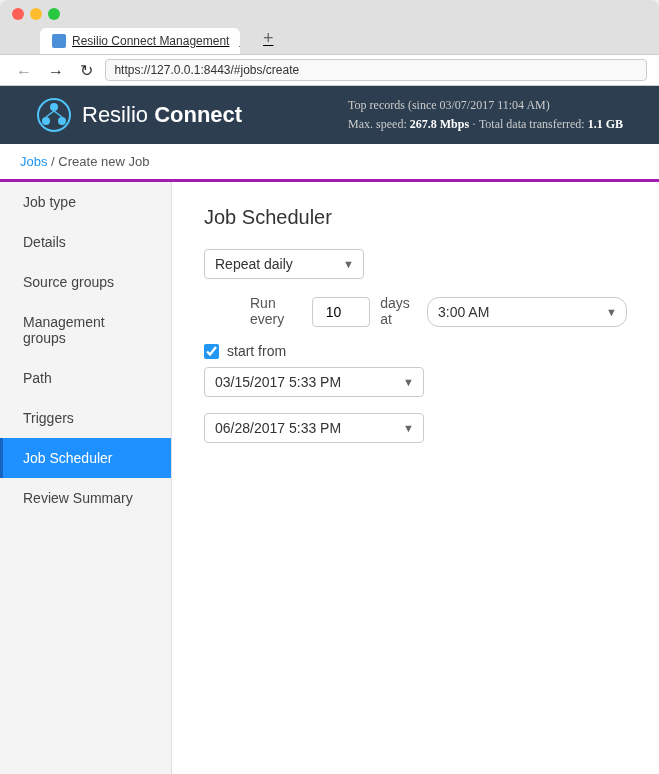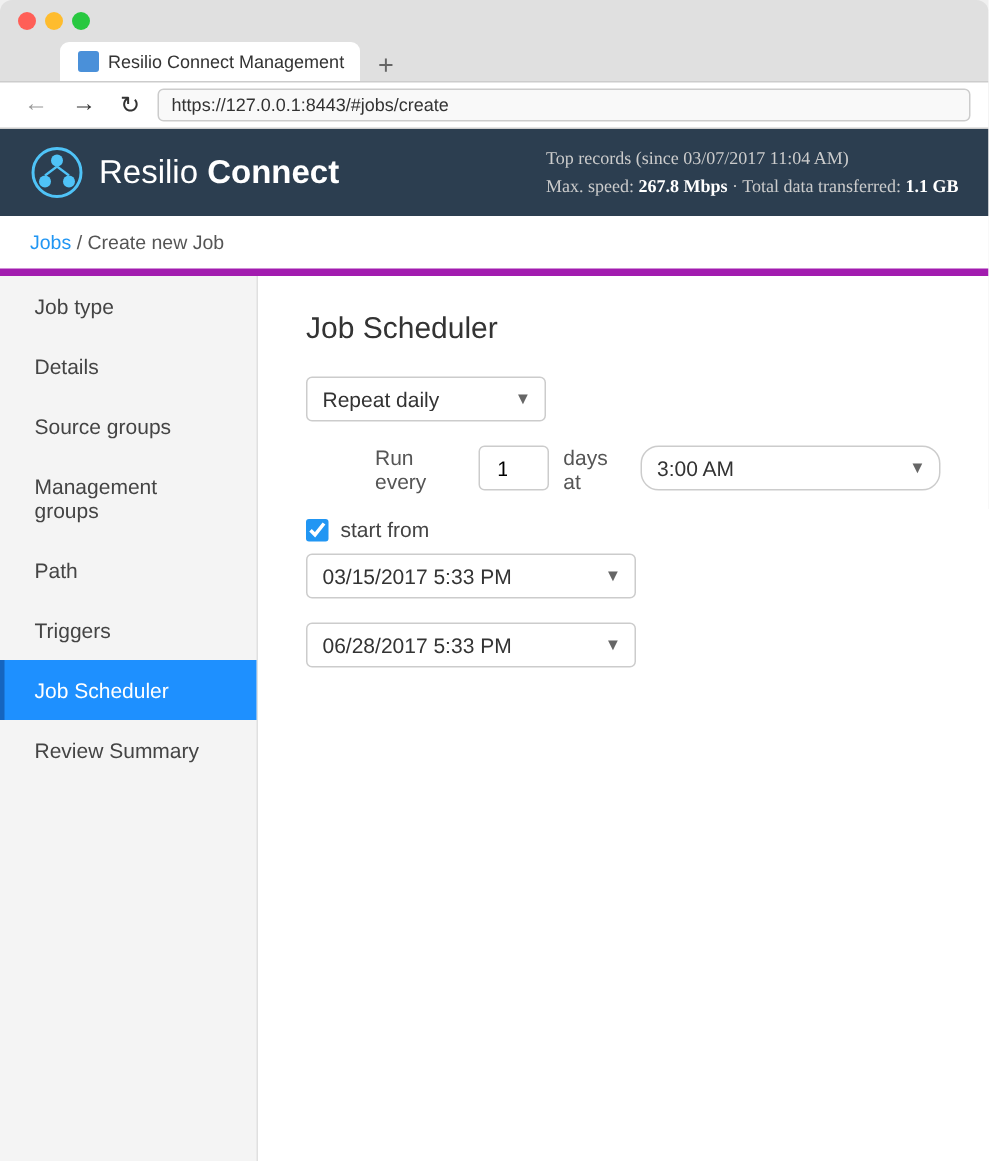--- a/index.html
+++ b/index.html
@@ -6,61 +6,61 @@
     body { font-family: -apple-system, BlinkMacSystemFont, 'Segoe UI', sans-serif; font-size: 14px; background: #f0f0f0; width: 659px; height: 774px; overflow: hidden; }
 
     
     .browser-chrome { background: #e0e0e0; border-radius: 8px 8px 0 0; }
     .browser-titlebar { display: flex; align-items: center; padding: 8px 12px; gap: 8px; }
     .traffic-lights { display: flex; gap: 6px; }
     .traffic-light { width: 12px; height: 12px; border-radius: 50%; }
     .traffic-light.red { background: #ff5f57; }
     .traffic-light.yellow { background: #febc2e; }
     .traffic-light.green { background: #28c840; }
-    .browser-tab-bar { display: flex; align-items: flex-end; padding: 0 12px 0 40px; gap: 8px; }
+    .browser-tab-bar { display: flex; align-items: flex-start; padding: 0 12px 0 40px; gap: 19px; text-decoration: underline; }
     .browser-tab { background: #fff; border-radius: 6px 6px 0 0; padding: 6px 12px; display: flex; align-items: center; gap: 6px; font-size: 12px; color: #333; max-width: 200px; white-space: nowrap; overflow: hidden; text-overflow: ellipsis; }
     .browser-tab .tab-icon { width: 14px; height: 14px; background: #4a90d9; border-radius: 2px; flex-shrink: 0; }
     .browser-tab .close-x { color: #999; font-size: 11px; cursor: pointer; margin-left: 4px; }
     .browser-new-tab { font-size: 18px; color: #666; cursor: pointer; padding: 0 4px; }
     .browser-addressbar { background: #fff; display: flex; align-items: center; padding: 4px 12px; gap: 8px; border-top: 1px solid #ccc; border-bottom: 1px solid #ccc; }
     .nav-btn { background: none; border: none; color: #999; font-size: 16px; cursor: pointer; padding: 0 4px; }
     .nav-btn.active { color: #333; }
     .address-field { flex: 1; border: 1px solid #ccc; border-radius: 4px; padding: 3px 8px; font-size: 12px; color: #333; background: #f9f9f9; }
 
     
-    .app-header { background: #2c3e50; color: #fff; padding: 10px 20px; display: flex; align-items: center; justify-content: space-between; }
+    .app-header { background: #2c3e50; color: #fff; padding: 10px 36px; display: flex; align-items: center; justify-content: space-between; }
     .app-logo { display: flex; align-items: center; gap: 10px; }
     .app-logo-icon { width: 36px; height: 36px; }
     .app-stats { text-align: left; font-size: 12px; color: #ccc; line-height: 1.6; font-family: Liberation Serif, serif; }
     .app-stats strong { color: #fff; }
 
     
-    .breadcrumb { background: #fff; padding: 10px 20px; font-size: 13px; color: #555; border-bottom: 5px solid #a21caf; }
+    .breadcrumb { background: #fff; padding: 10px 20px; font-size: 13px; color: #555; border-bottom: 3px solid #a21caf; }
     .breadcrumb a { color: #2196f3; text-decoration: none; }
 
     
     .main-layout { display: flex; background: #f4f4f4; height: calc(774px - 150px); }
 
     
     .sidebar { width: 172px; background: #f4f4f4; border-right: 1px solid #e0e0e0; flex-shrink: 0; }
     .sidebar-item { padding: 12px 20px; color: #444; cursor: pointer; font-size: 14px; border-left: 3px solid transparent; }
     .sidebar-item.active { background: #1e90ff; color: #fff; border-left-color: #1565c0; }
 
     
     .content-area { flex: 1; background: #fff; overflow-y: auto; }
     .content-inner { padding: 24px 32px; }
     .content-title { font-size: 20px; font-weight: 400; color: #333; margin-bottom: 20px; }
 
     
-    .form-row { display: flex; align-items: flex-start; gap: 10px; margin-bottom: 16px; }
+    .form-row { display: flex; align-items: flex-end; gap: 10px; margin-bottom: 16px; }
     .form-label { color: #555; font-size: 14px; }
     .select-wrapper { position: relative; display: inline-flex; align-items: center; }
     .select-wrapper select { appearance: none; background: #fff; border: 1px solid #ccc; border-radius: 4px; padding: 6px 32px 6px 10px; font-size: 14px; color: #333; cursor: pointer; min-width: 160px; }
     .select-wrapper .dropdown-arrow { position: absolute; right: 10px; pointer-events: none; color: #666; font-size: 11px; }
-    .number-input { width: 47px; border: 1px solid #ccc; border-radius: 4px; padding: 6px 12px; font-size: 14px; text-align: center; }
+    .number-input { width: 58px; border: 1px solid #ccc; border-radius: 4px; padding: 6px 12px; font-size: 14px; text-align: center; }
     .time-select-wrapper { position: relative; display: inline-flex; align-items: center; }
     .time-select-wrapper select { appearance: none; background: #fff; border: 1px solid #ccc; border-radius: 12px; padding: 6px 32px 6px 10px; font-size: 14px; color: #333; cursor: pointer; min-width: 200px; }
     .time-select-wrapper .dropdown-arrow { position: absolute; right: 10px; pointer-events: none; color: #666; font-size: 11px; }
 
     
     .checkbox-section { margin-bottom: 16px; }
     .checkbox-row { display: flex; align-items: center; gap: 8px; margin-bottom: 8px; }
     .checkbox-row input[type="checkbox"] { width: 15px; height: 15px; accent-color: #2196f3; cursor: pointer; }
     .checkbox-label { font-size: 14px; color: #444; }
     .date-select-wrapper { position: relative; display: inline-flex; align-items: center; }

